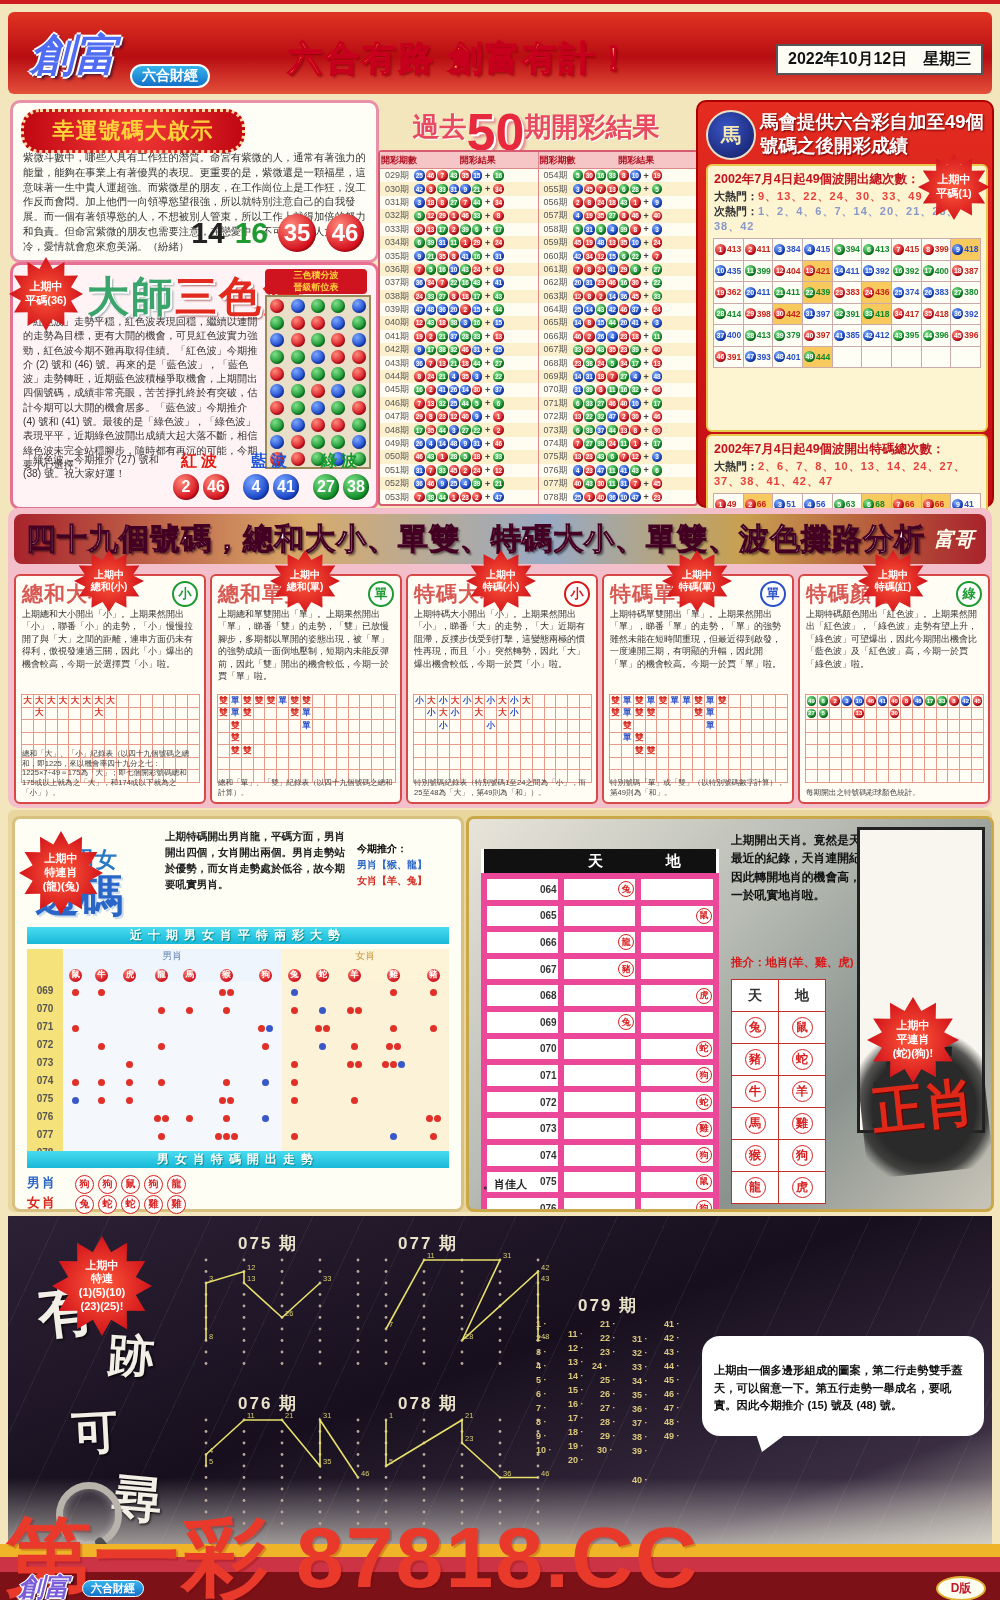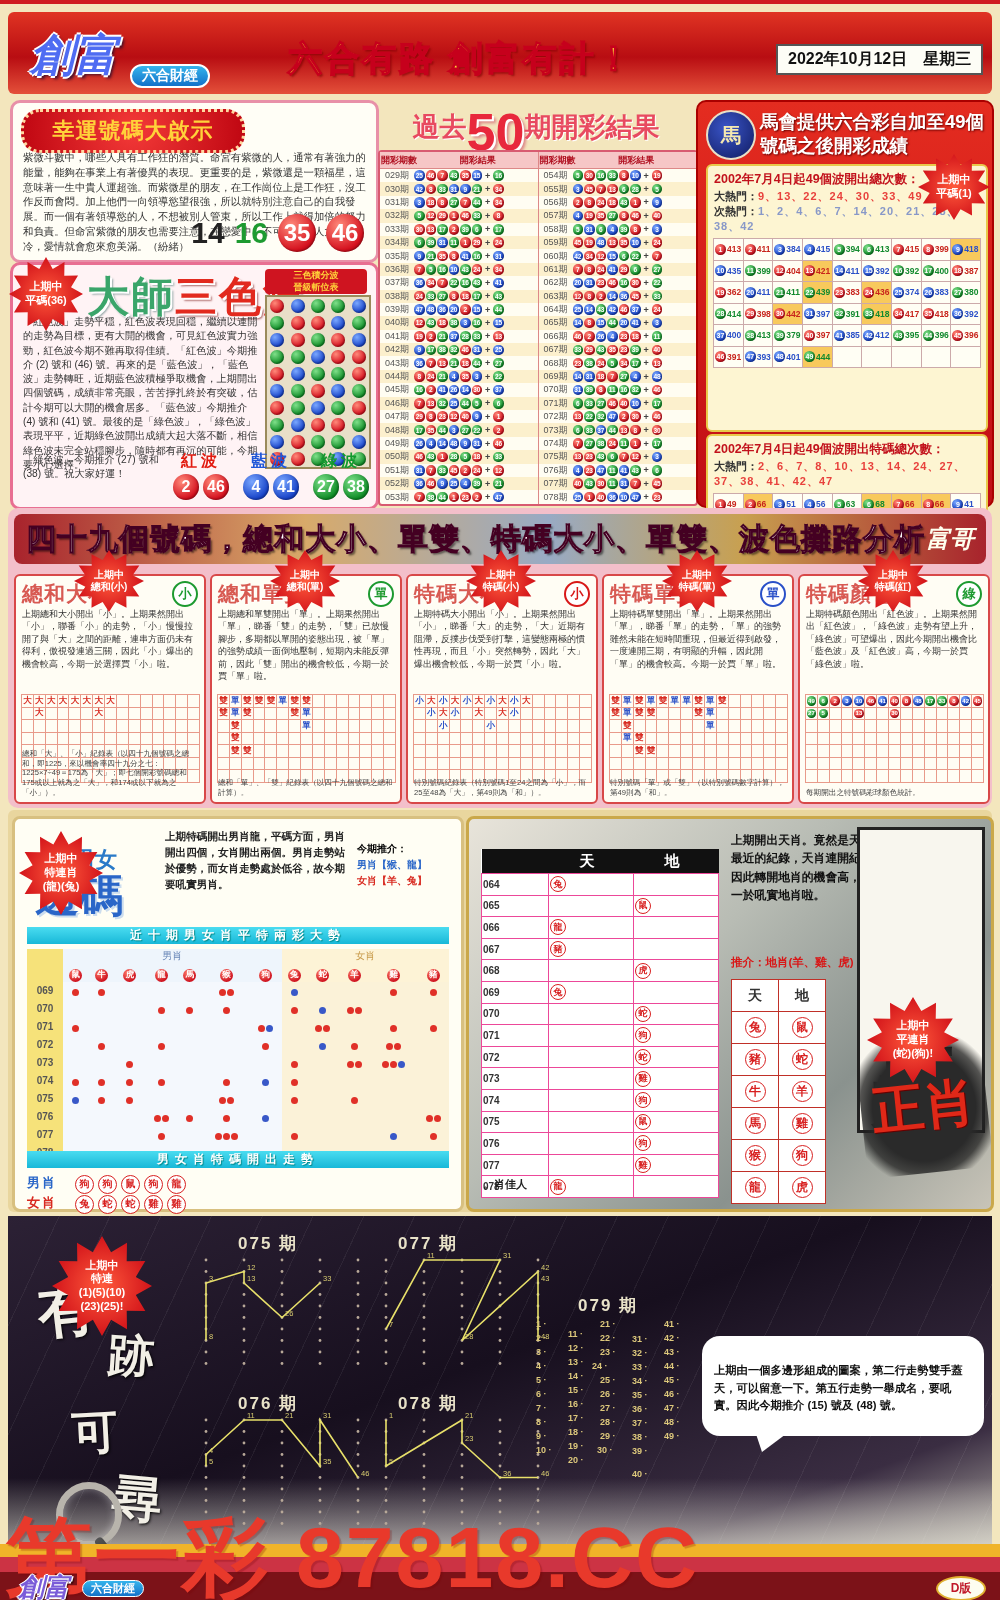--- a/index.html
+++ b/index.html
@@ -74,21 +74,21 @@
   .jk-hot .nx{color:#8898c8;}
   .jk-grid{display:grid;grid-template-columns:repeat(9,1fr);margin:4px 5px;border-left:1px solid #caa;border-top:1px solid #caa;background:#fffef4;}
   .jk-cell{height:20.5px;border-right:1px solid #caa;border-bottom:1px solid #caa;display:flex;align-items:center;gap:1px;padding-left:1px;}
   .jk-cell .ball{width:11px;height:11px;font-size:7px;flex:none;}
   .jk-cell span.cnt{font-size:8.5px;font-weight:bold;color:#444;}
   .jk-cell.hot{background:#f8c95c;}
   
   #band{left:8px;top:504px;width:984px;height:300px;background:#f3bfca;border-radius:10px;}
   #band-banner{left:6px;top:6px;width:972px;height:50px;border-radius:8px;background:linear-gradient(90deg,#a8232c,#d8aa6a 30%,#98aac4 55%,#c8a050 75%,#a8232c);display:flex;align-items:center;padding:0 12px;box-sizing:border-box;}
   #band-banner .bt{font-size:30px;font-weight:900;color:#fff;-webkit-text-stroke:1px #402;letter-spacing:1px;text-shadow:2px 2px 2px rgba(0,0,0,.5);}
-  #band-banner .sig{margin-left:auto;font-size:24px;font-weight:bold;color:#ffe;font-family:Liberation Sans, sans-serif;font-style:italic;}
+  #band-banner .sig{margin-left:auto;font-size:20px;font-weight:bold;color:#ffe;font-family:Liberation Sans, sans-serif;font-style:italic;}
   .bcard{position:absolute;top:66px;width:188px;height:226px;background:#fffdf4;border:2px solid #d84848;border-radius:6px;}
   .bcard .bt2{position:absolute;left:6px;top:4px;font-size:21px;font-weight:900;color:#d85a52;letter-spacing:1px;text-shadow:1px 1px 0 #fff;}
   .bcard .circ{position:absolute;right:6px;top:5px;width:22px;height:22px;border-radius:50%;border:2px solid;display:flex;align-items:center;justify-content:center;font-size:13px;font-weight:bold;background:#fff;}
   .bcard .bbody{position:absolute;left:6px;top:32px;width:176px;font-size:9px;line-height:1.38;color:#333;}
   .bcard .bgrid{position:absolute;left:5px;top:118px;width:178px;border-left:1px solid #e89a8a;border-top:1px solid #e89a8a;display:grid;grid-template-columns:repeat(15,1fr);}
   .bcard .bgc{height:11.5px;border-right:1px solid #e89a8a;border-bottom:1px solid #e89a8a;font-size:8.5px;font-weight:bold;display:flex;align-items:center;justify-content:center;}
   .bcard .bgc .ball{width:9.5px;height:9.5px;font-size:6px;}
   .cR{color:#d82a20;}.cB{color:#2a50c8;}
   .bcard .bfoot{position:absolute;left:6px;bottom:4px;width:176px;font-size:7.6px;line-height:1.3;color:#444;}
   
@@ -115,21 +115,21 @@
   .dot{display:inline-block;width:7px;height:7px;border-radius:50%;margin:0 .5px;}
   .dotR{background:#e03028;}
   .dotB{background:#3858c8;}
   .zwalk{position:absolute;left:12px;display:flex;align-items:center;gap:8px;}
   .zwalk .wl{font-size:13px;font-weight:900;width:40px;letter-spacing:2px;}
   .zwalk .zb{width:17px;height:17px;font-size:10px;margin-right:4px;}
   
   #tiandi{left:458px;top:6px;width:522px;height:390px;background:linear-gradient(135deg,#e8e4da,#b8bcb4 40%,#8a928e 70%,#c8c4b8);border:3px solid #caa84a;border-radius:8px;overflow:hidden;}
   #td-table{position:absolute;left:12px;top:30px;width:238px;border-collapse:collapse;background:#fff;}
   #td-table th{background:#111;color:#fff;font-size:15px;font-weight:900;height:22px;letter-spacing:8px;}
-  #td-table td{border:1px solid #ec4899;font-size:10px;font-weight:bold;color:#333;height:18.6px;text-align:left;}
+  #td-table td{border:6px solid #ec4899;font-size:10px;font-weight:bold;color:#333;height:18.6px;text-align:right;}
   #td-table .zb{width:14px;height:14px;font-size:9px;}
   #td-note{left:14px;top:358px;font-size:11px;font-weight:bold;color:#222;}
   #td-body{left:262px;top:12px;width:182px;font-size:11.8px;line-height:1.55;font-weight:bold;color:#111;}
   #td-rec{left:262px;top:136px;width:182px;font-size:11.5px;font-weight:900;color:#d81818;}
   #td-mini{position:absolute;left:262px;top:160px;border-collapse:collapse;background:#fff;}
   #td-mini td{border:1.5px solid #c03028;width:44px;height:29px;text-align:center;font-size:12px;font-weight:bold;color:#333;}
   #td-mini .zb{width:19px;height:19px;font-size:12px;}
   #td-frame{position:absolute;left:388px;top:8px;width:122px;height:300px;background:#f8f6ee;border:3px solid #222;display:flex;align-items:center;justify-content:center;}
   #td-callig{font-family:"DejaVu Serif",serif;font-size:92px;font-weight:900;color:#151515;writing-mode:vertical-rl;line-height:1;letter-spacing:6px;}
   #td-seal{position:absolute;left:392px;top:222px;width:126px;height:132px;background:radial-gradient(ellipse at 50% 50%,#2a2a2a 58%,rgba(30,30,30,.75) 72%,rgba(30,30,30,0) 85%);display:flex;align-items:center;justify-content:center;transform:rotate(-6deg);}
@@ -2598,21 +2598,21 @@
       <div class="gn" style="left: 61px; top: 126px;">30 ·</div>
       <div class="gn" style="left: 96px; top: 15px;">31 ·</div>
       <div class="gn" style="left: 96px; top: 29px;">32 ·</div>
       <div class="gn" style="left: 96px; top: 43px;">33 ·</div>
       <div class="gn" style="left: 96px; top: 57px;">34 ·</div>
       <div class="gn" style="left: 96px; top: 71px;">35 ·</div>
       <div class="gn" style="left: 96px; top: 85px;">36 ·</div>
       <div class="gn" style="left: 96px; top: 99px;">37 ·</div>
       <div class="gn" style="left: 96px; top: 113px;">38 ·</div>
       <div class="gn" style="left: 96px; top: 127px;">39 ·</div>
-      <div class="gn" style="left: 96px; top: 150px;">40 ·</div>
+      <div class="gn" style="left: 96px; top: 156px;">40 ·</div>
       <div class="gn" style="left: 128px; top: 0px;">41 ·</div>
       <div class="gn" style="left: 128px; top: 14px;">42 ·</div>
       <div class="gn" style="left: 128px; top: 28px;">43 ·</div>
       <div class="gn" style="left: 128px; top: 42px;">44 ·</div>
       <div class="gn" style="left: 128px; top: 56px;">45 ·</div>
       <div class="gn" style="left: 128px; top: 70px;">46 ·</div>
       <div class="gn" style="left: 128px; top: 84px;">47 ·</div>
       <div class="gn" style="left: 128px; top: 98px;">48 ·</div>
       <div class="gn" style="left: 128px; top: 112px;">49 ·</div>
     </div>

